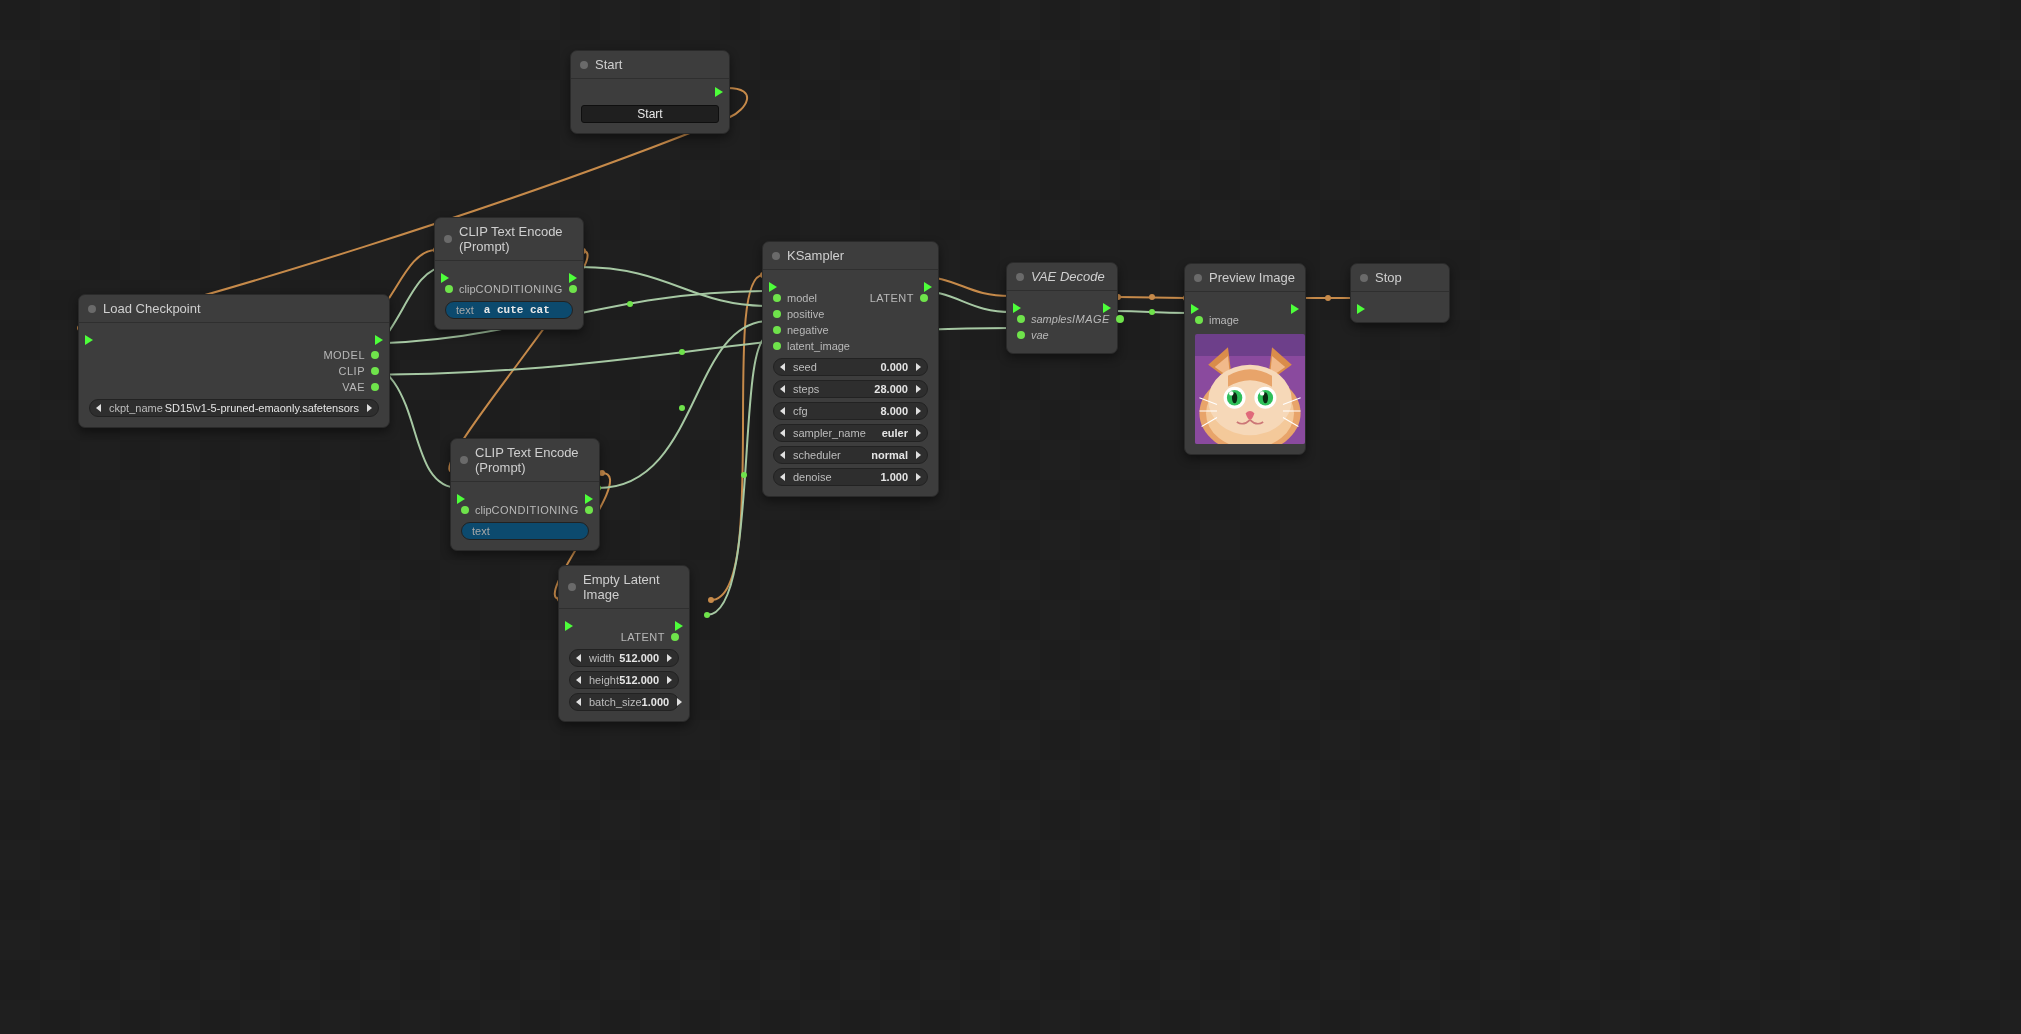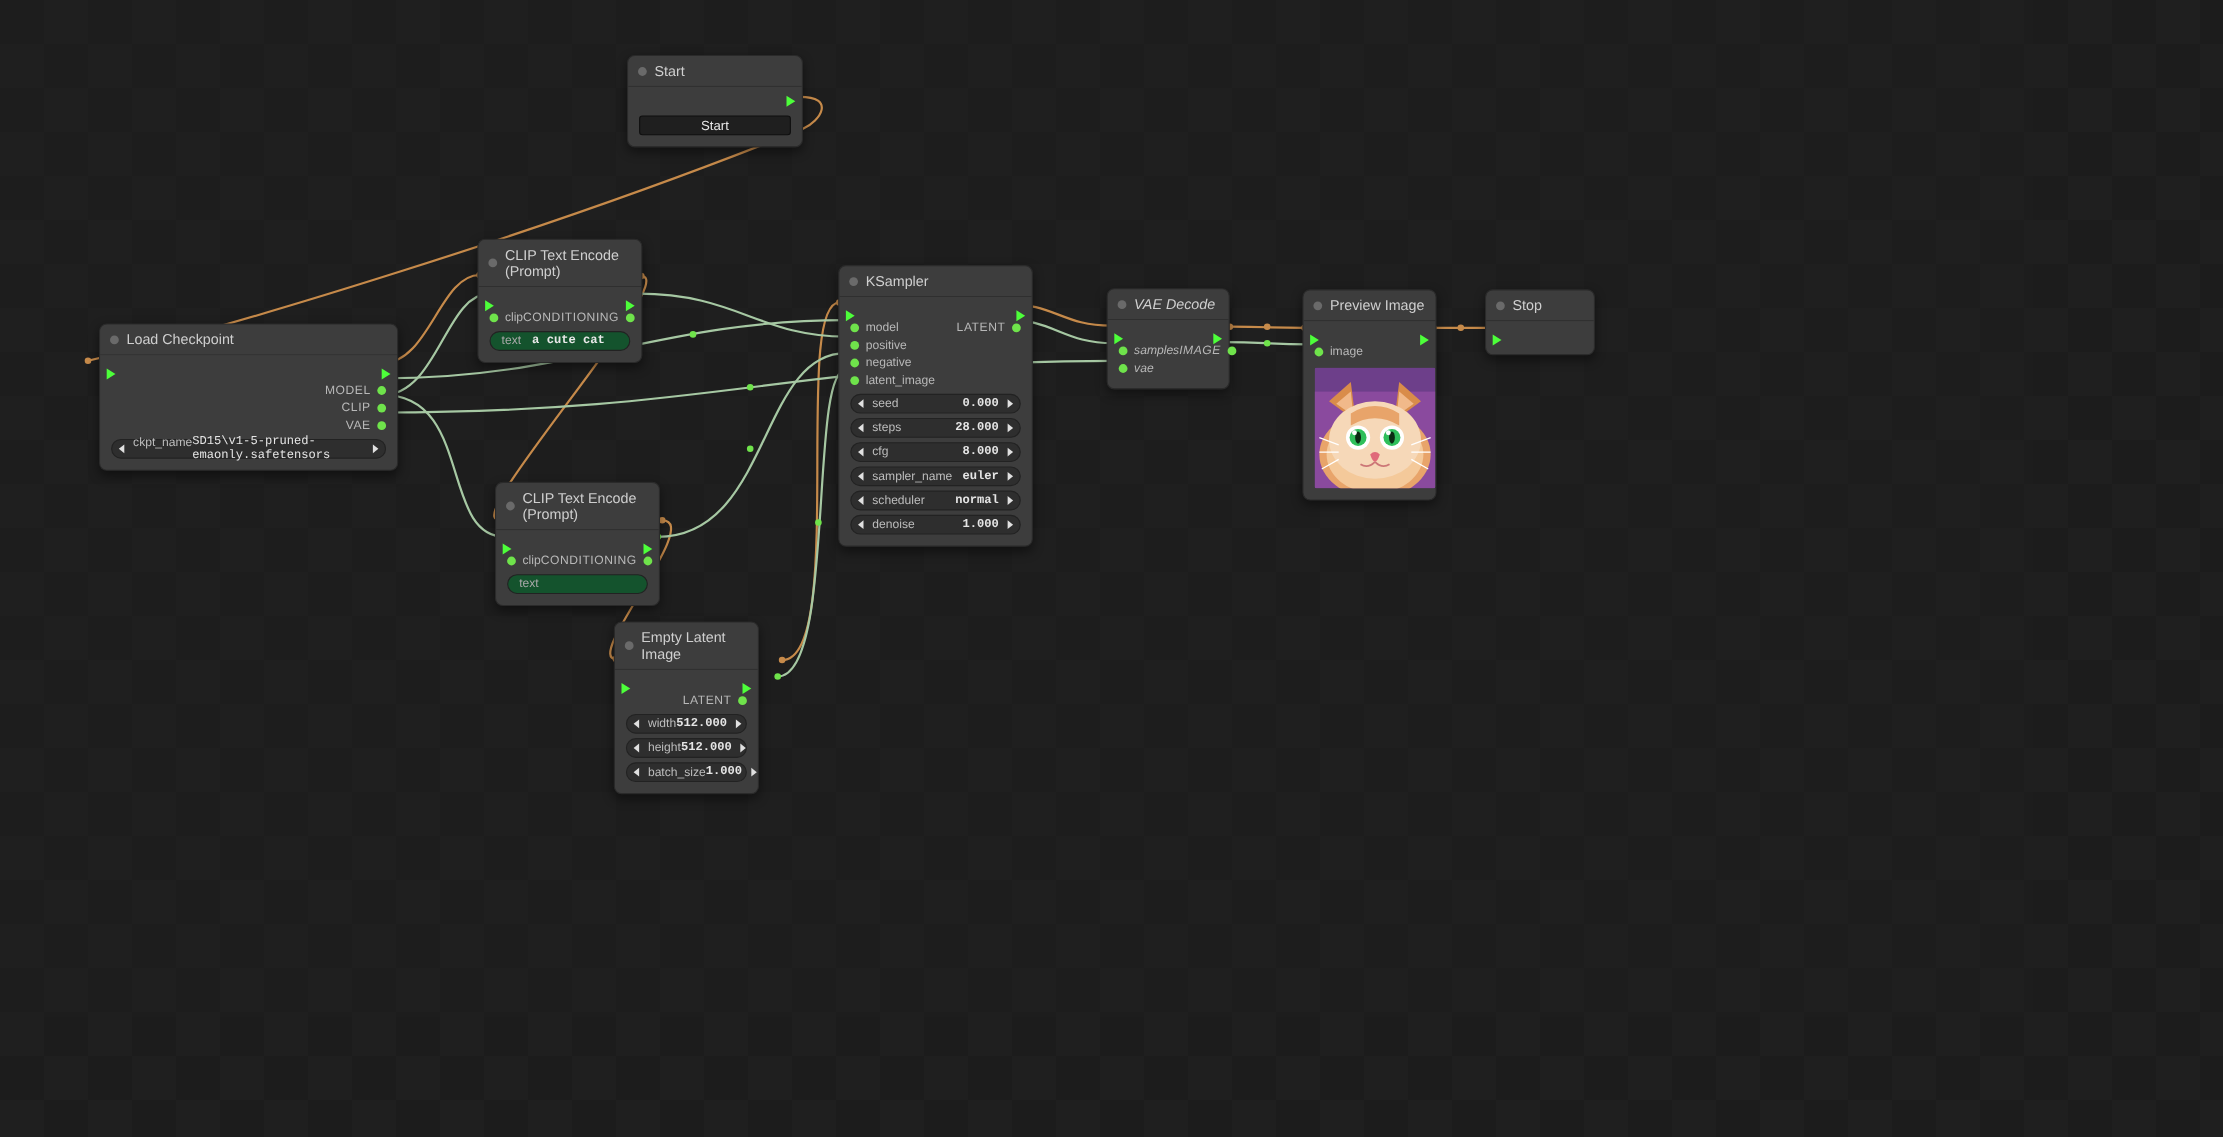--- a/index.html
+++ b/index.html
@@ -67,27 +67,27 @@
     border-radius: 12px;
     height: 18px;
     display: flex; align-items: center; justify-content: space-between;
     padding: 0 6px;
     margin-top: 4px;
     font-size: 11px;
     color: #c8c8c8;
     position: relative;
   }
   .widget .wlab { color: #bdbdbd; text-align: right; }
-  .widget .wval { color: #e5e5e5; font-weight: bold; font-family: Liberation Mono, monospace; }
+  .widget .wval { color: #e5e5e5; font-weight: bold; }
   .widget .arrow { width: 0; height: 0; border-top: 4px solid transparent; border-bottom: 4px solid transparent; }
   .widget .la { border-right: 5px solid #e0e0e0; margin-right: 2px; }
   .widget .ra { border-left: 5px solid #e0e0e0; margin-left: 2px; }
   .widget.stretch .mid { flex: 1; display:flex; justify-content: space-between; padding: 0 6px; }
   .textinput {
-    background: #14532d;
+    background: #0c4a6e;
     border: 1px solid #222;
     border-radius: 12px;
     height: 18px;
     display:flex; align-items:center;
     padding: 0 10px;
     margin-top: 4px;
     font-size: 11px;
     color: #d6d6d6;
     gap: 10px;
   }
@@ -196,21 +196,21 @@
   <div class="node-body">
     <div class="runhead">
       <span class="tri-out" style="top:2px;"></span>
     </div>
     <div class="btn">
         <span>Start</span>
       </div>
   </div>
 </div>
 
-<div class="node" style="left:78px; top:294px; width:272px;margin-left:12px;">
+<div class="node" style="left:78px; top:294px; width:312px;">
   <div class="node-title">
     <span class="title-dot"></span>
     <span>Load Checkpoint</span>
   </div>
   <div class="node-body">
     <div class="runhead">
       <span class="tri-in"></span>
       <span class="tri-out"></span>
     </div>
     <div style="height:4px"></div>

